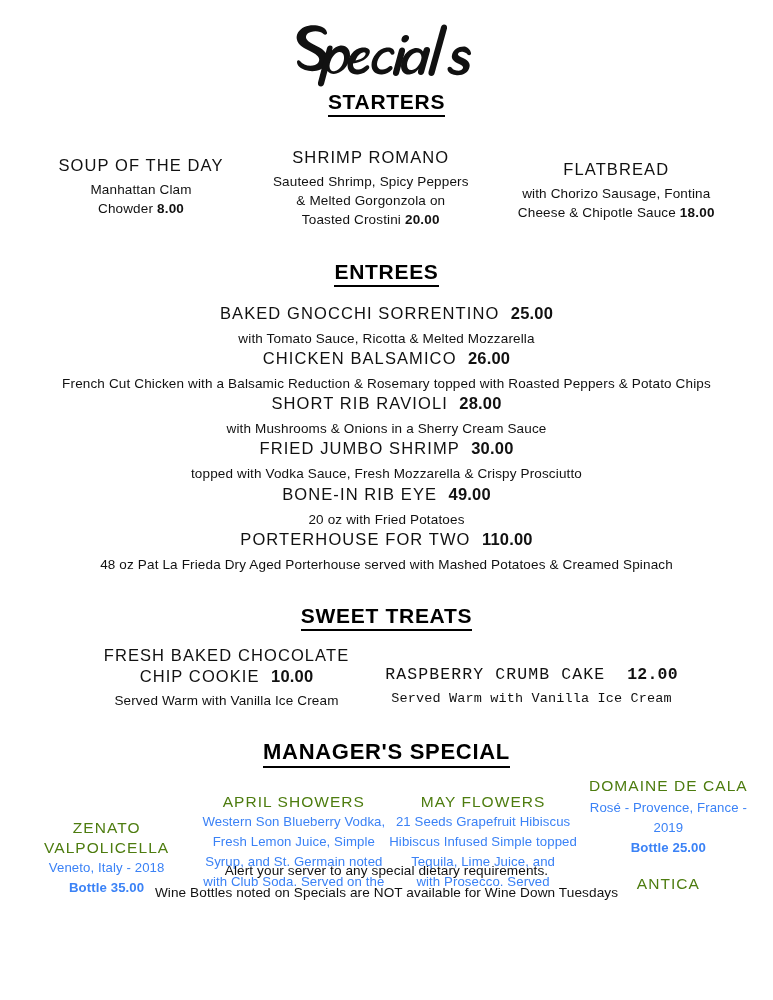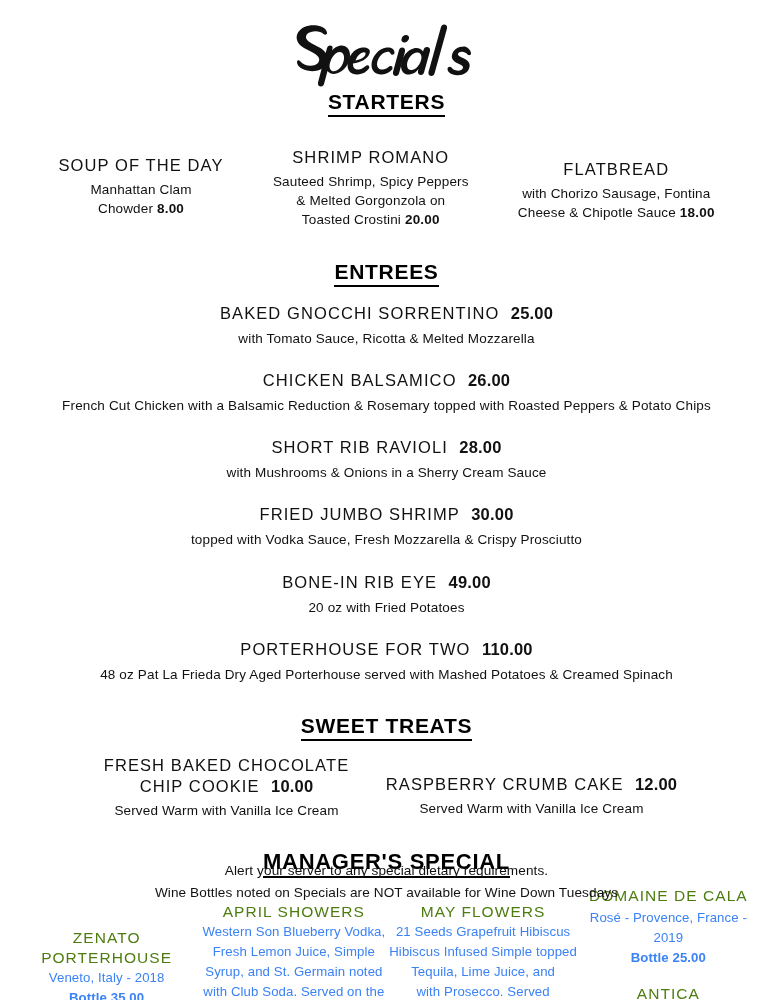--- a/index.html
+++ b/index.html
@@ -62,37 +62,37 @@
     margin-top:26px;
   }
   .starter-col{text-align:center;box-sizing:border-box;}
   .starter-col .item-title{margin-bottom:4px;}
   .col-soup{width:218px;padding-top:12px;}
   .col-shrimp{width:250px;padding-top:4px;}
   .col-flat{width:250px;padding-top:16px;}
 
   
   .entrees-block{margin-top:30px;}
-  .entree{text-align:center;margin-top:22px;}
+  .entree{text-align:center;}
   .entree:first-of-type{margin-top:16px;}
   .entree .item-title{margin-bottom:5px;}
 
   
   .sweet-head-wrap{margin-top:30px;}
   .sweet-row{
     display:flex;
     align-items:flex-start;
     justify-content:center;
     margin-top:14px;
     padding:0 40px;
   }
   .sweet-col{text-align:center;box-sizing:border-box;}
   .sweet-col .item-title{margin-bottom:4px;}
   .col-cookie{width:290px;padding-top:0px;}
-  .col-cake{width:320px;padding-top:19px;}
+  .col-cake{width:320px;padding-top:19px;font-family:Liberation Mono, monospace;}
 
   
   .manager-head-wrap{margin-top:28px;}
   .manager-row{
     display:flex;
     align-items:flex-start;
     justify-content:space-between;
     margin-top:8px;
     padding:0 14px;
   }
@@ -287,21 +287,21 @@
   </div>
 
   <div class="manager-head-wrap">
     <h2 class="section-head sh-manager">
       <span>MANAGER'S SPECIAL</span>
     </h2>
 
     <div class="manager-row">
 
       <div class="mcol m-zenato">
-        <div class="drink-name">ZENATO PORTERHOUSE</div>
+        <div class="drink-name">ZENATO VALPOLICELLA</div>
         <div class="drink-desc">Veneto, Italy - 2018</div>
         <div class="drink-desc price">Bottle 35.00</div>
       </div>
 
       <div class="mcol m-april">
         <div class="drink-name">APRIL SHOWERS</div>
         <div class="drink-desc">
           <div>Western Son Blueberry Vodka,</div>
           <div>Fresh Lemon Juice, Simple</div>
           <div>Syrup, and St. Germain noted</div>

